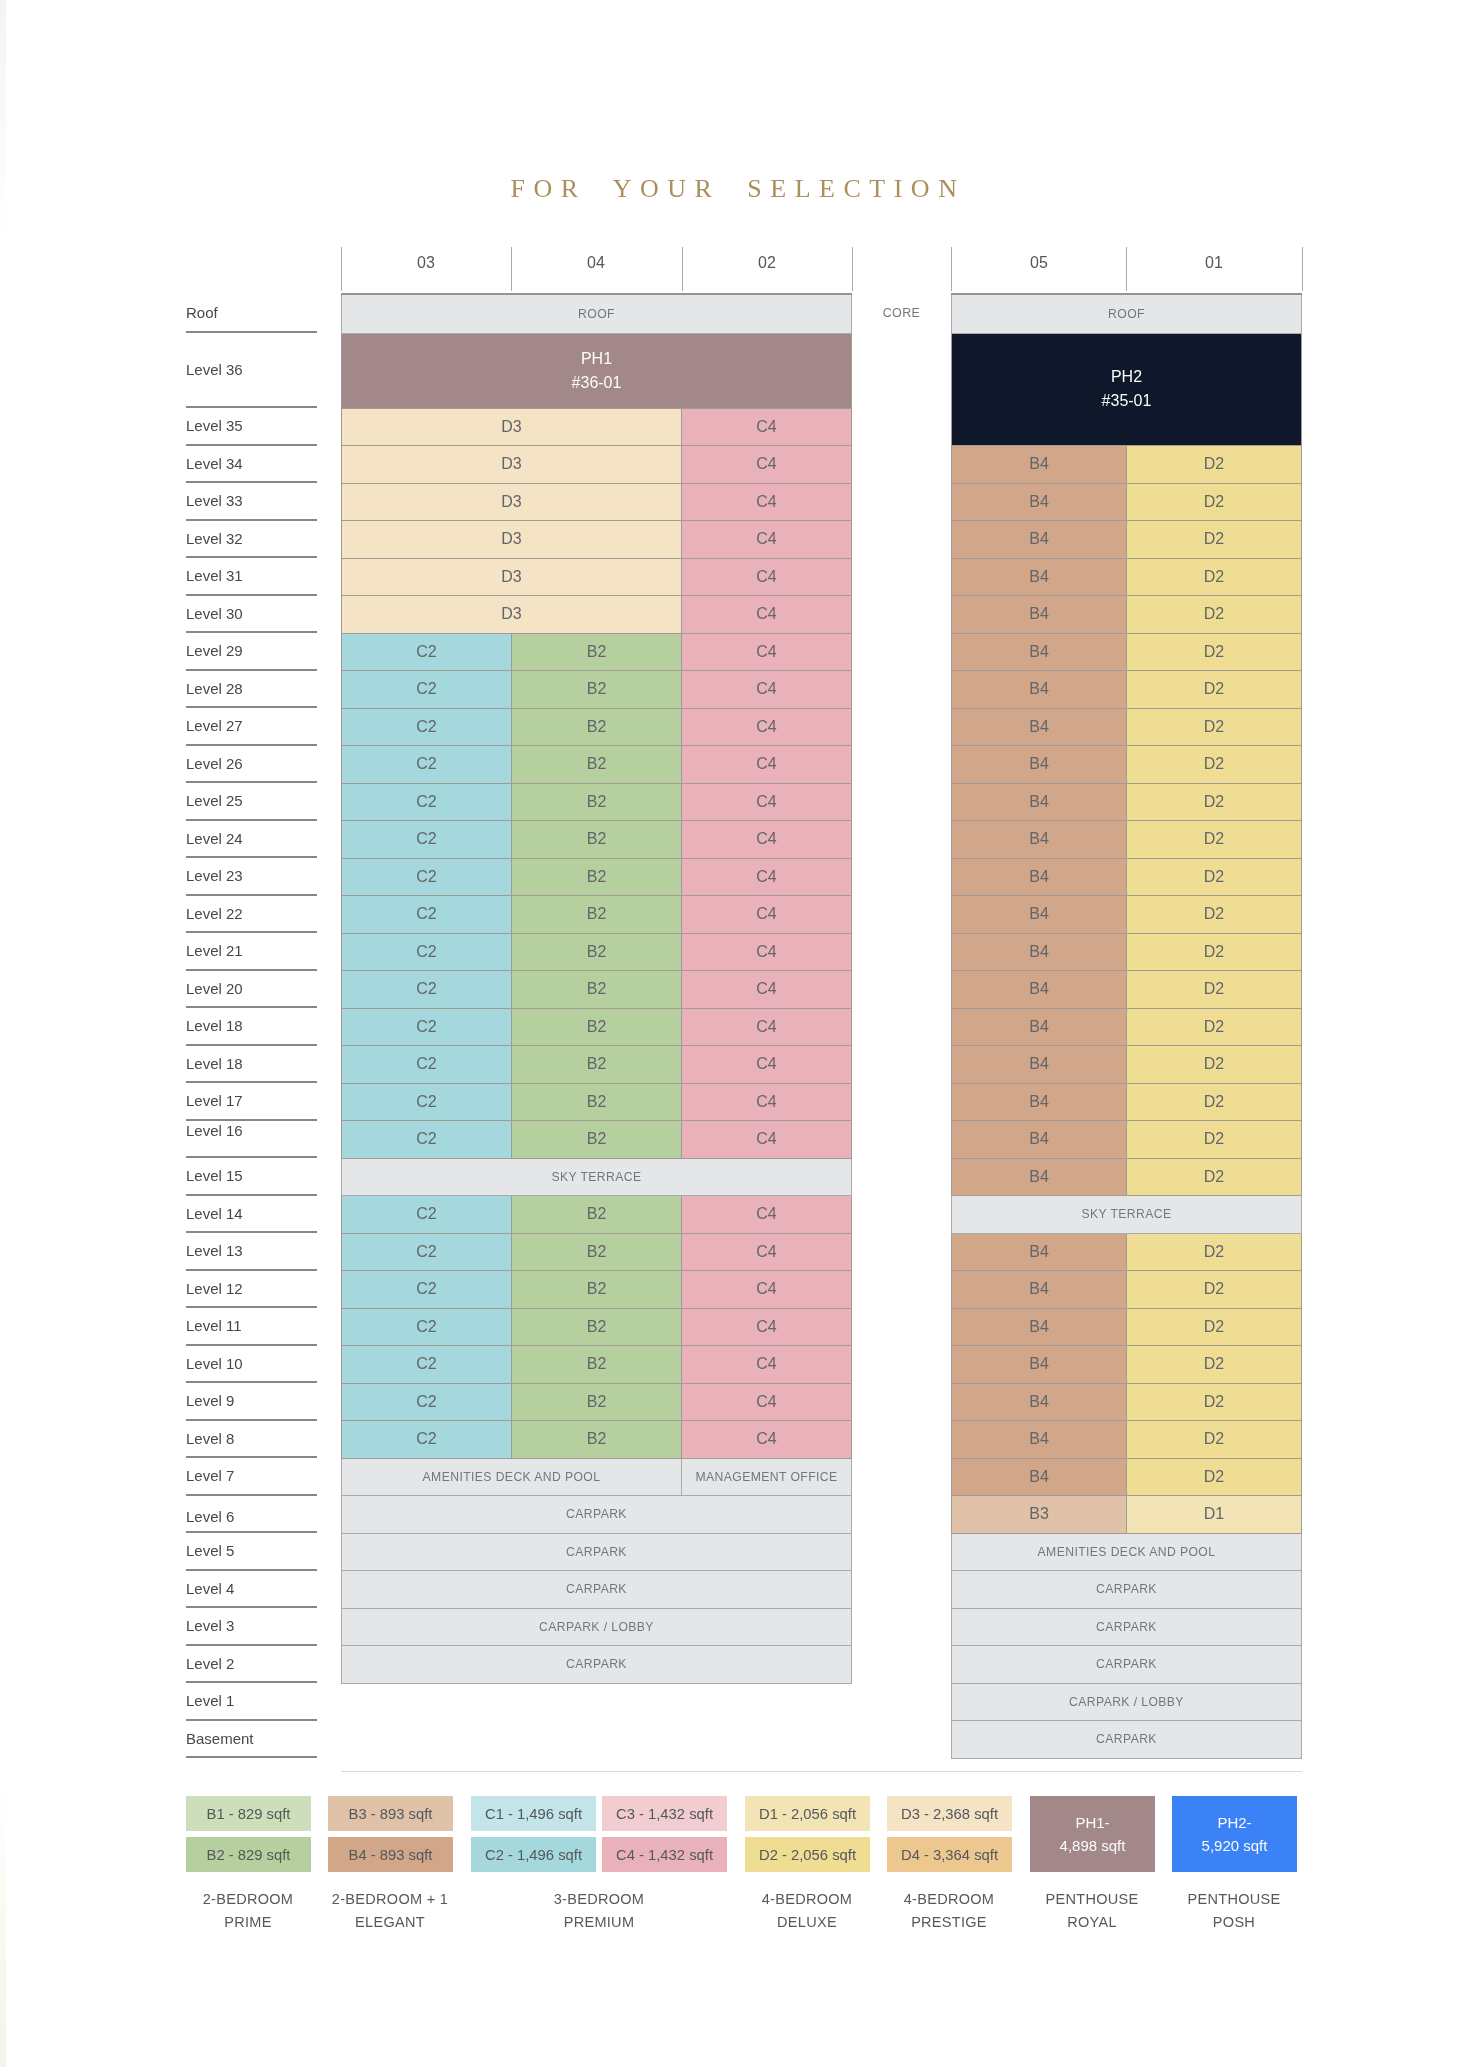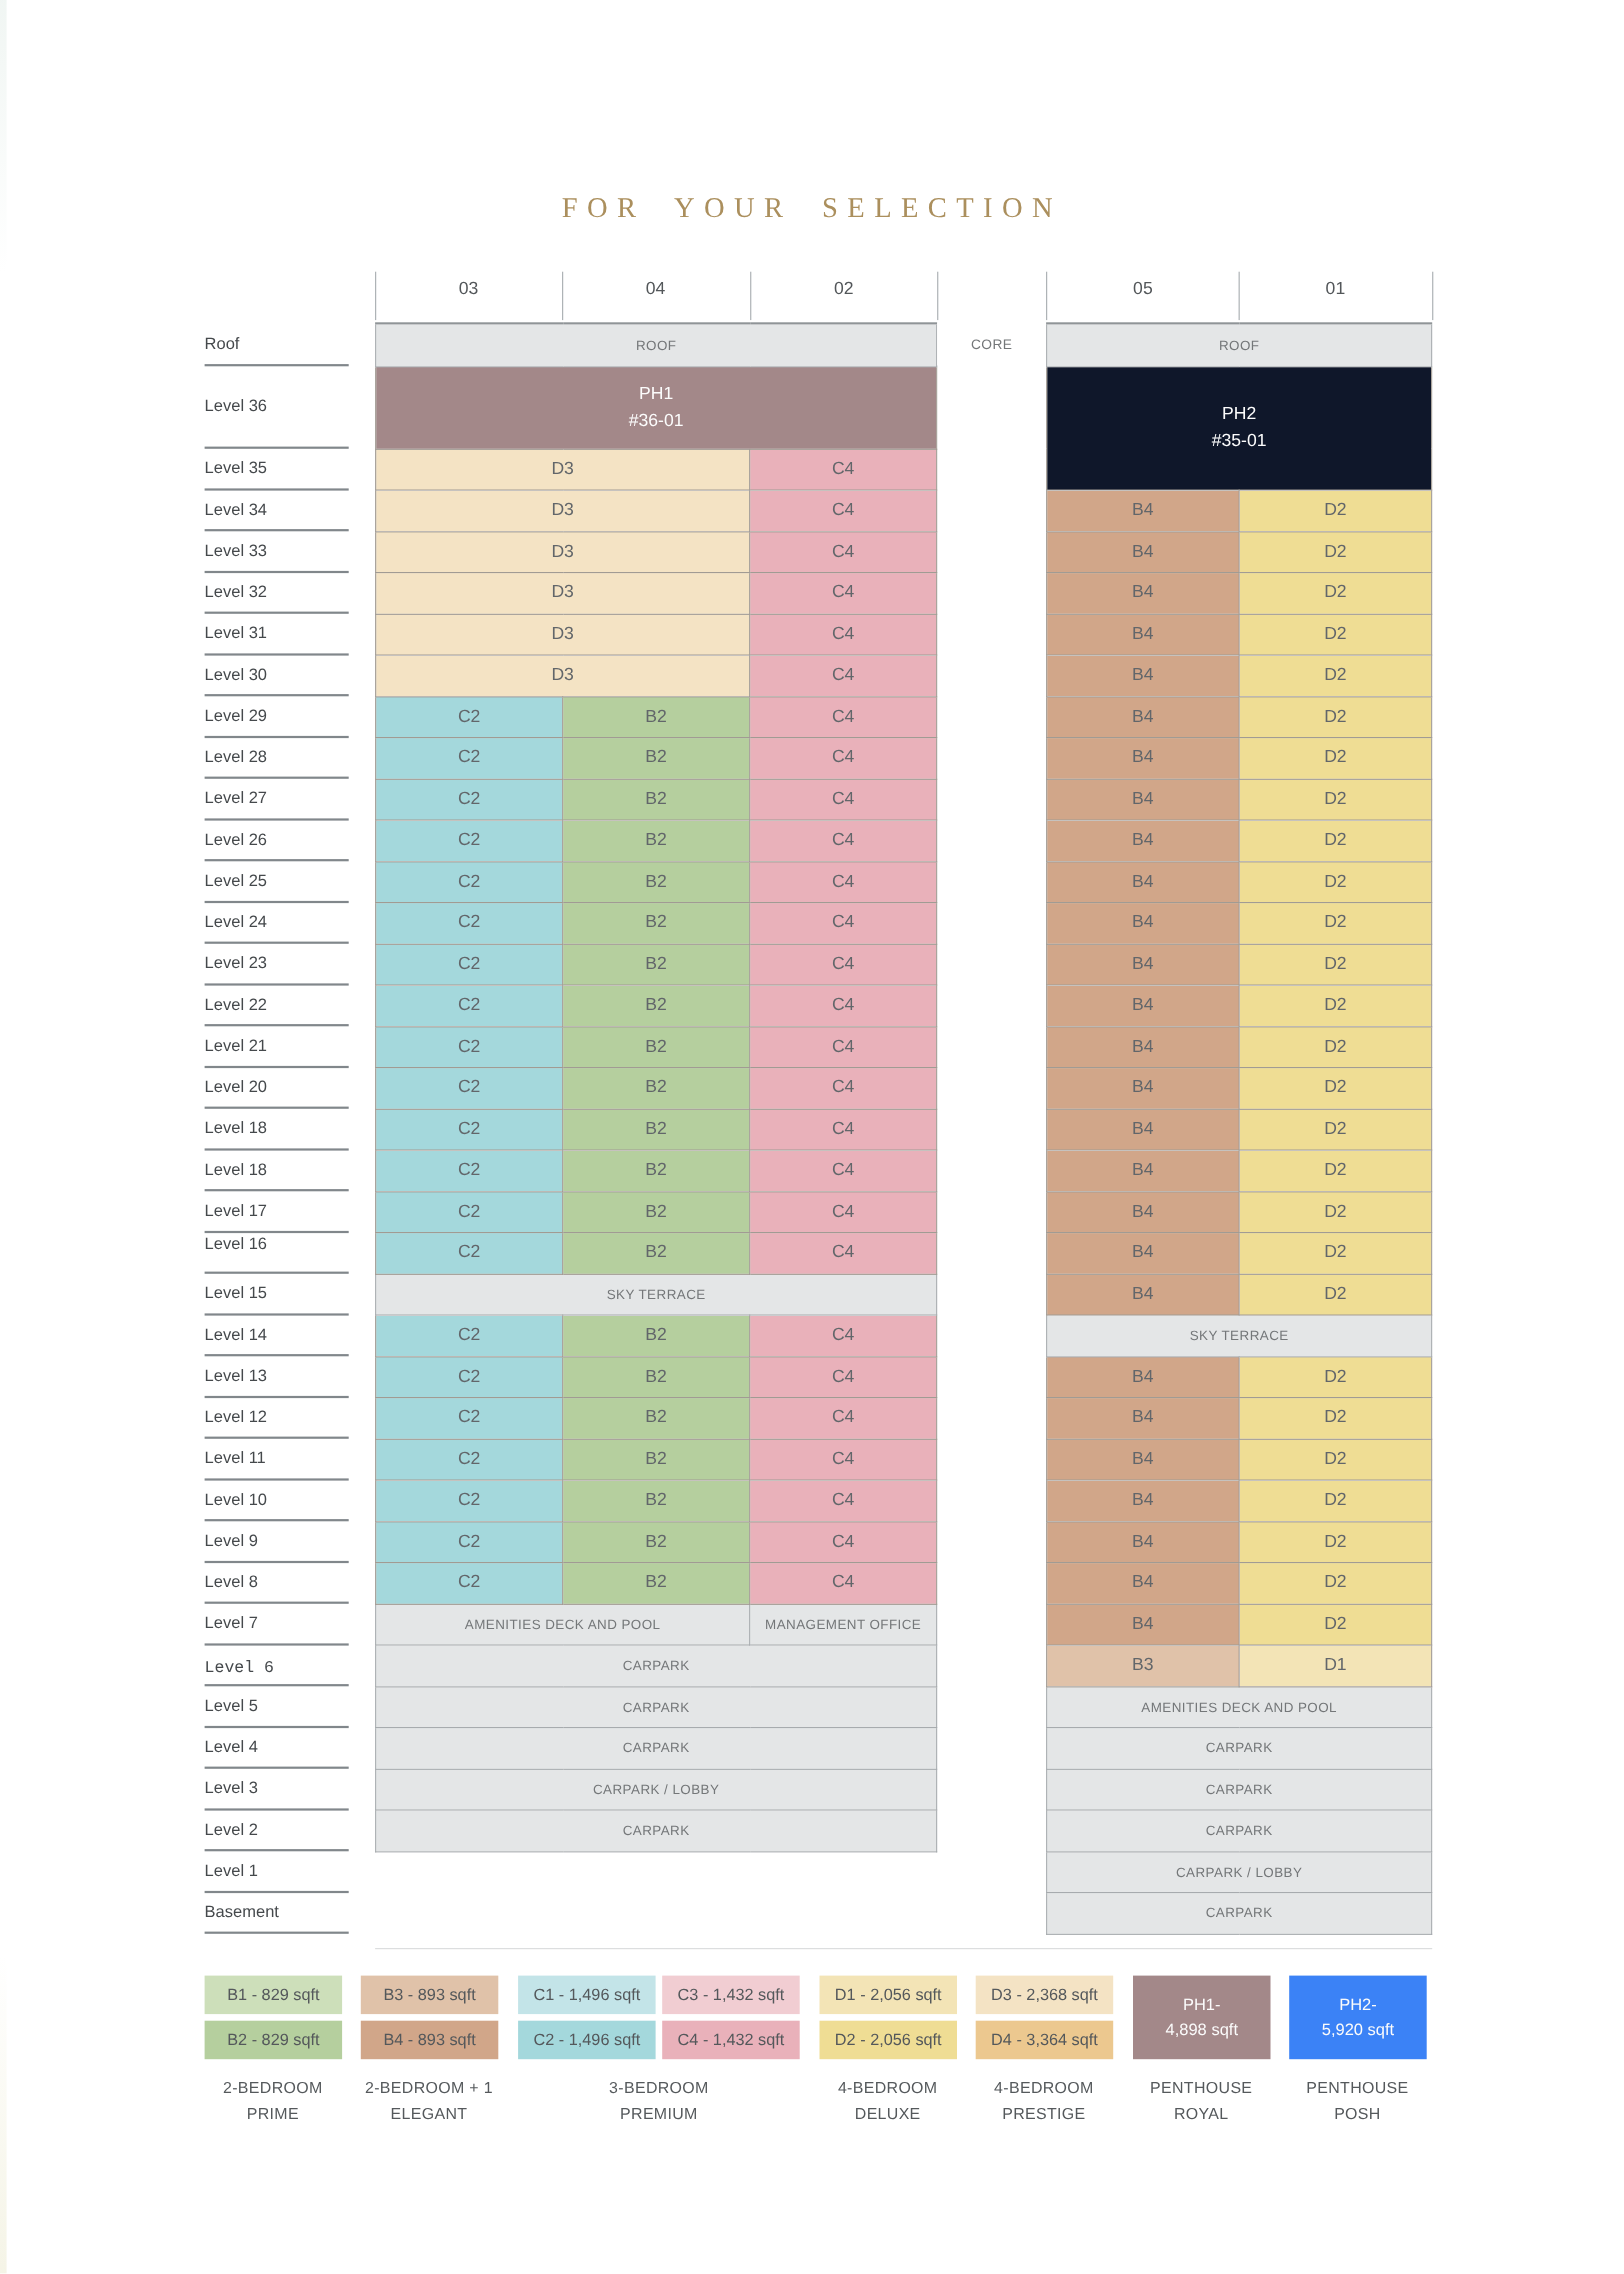--- a/index.html
+++ b/index.html
@@ -111,21 +111,21 @@
       <div class="lvl-label" style="top: 1307px; height: 37.5px;">Level 11</div>
       <div class="lvl-sep" style="top: 1343.5px;"></div>
       <div class="lvl-label" style="top: 1344.5px; height: 37.5px;">Level 10</div>
       <div class="lvl-sep" style="top: 1381px;"></div>
       <div class="lvl-label" style="top: 1382px; height: 37.5px;">Level 9</div>
       <div class="lvl-sep" style="top: 1418.5px;"></div>
       <div class="lvl-label" style="top: 1419.5px; height: 37.5px;">Level 8</div>
       <div class="lvl-sep" style="top: 1456px;"></div>
       <div class="lvl-label" style="top: 1457px; height: 37.5px;">Level 7</div>
       <div class="lvl-sep" style="top: 1493.5px;"></div>
-      <div class="lvl-label" style="top: 1494.5px; height: 43px; font-family: Liberation Mono, monospace;">Level 6</div>
+      <div class="lvl-label" style="top: 1494.5px; height: 43px;">Level 6</div>
       <div class="lvl-sep" style="top: 1531px;"></div>
       <div class="lvl-label" style="top: 1532px; height: 37.5px;">Level 5</div>
       <div class="lvl-sep" style="top: 1568.5px;"></div>
       <div class="lvl-label" style="top: 1569.5px; height: 37.5px;">Level 4</div>
       <div class="lvl-sep" style="top: 1606px;"></div>
       <div class="lvl-label" style="top: 1607px; height: 37.5px;">Level 3</div>
       <div class="lvl-sep" style="top: 1643.5px;"></div>
       <div class="lvl-label" style="top: 1644.5px; height: 37.5px;">Level 2</div>
       <div class="lvl-sep" style="top: 1681px;"></div>
       <div class="lvl-label" style="top: 1682px; height: 37.5px;">Level 1</div>

